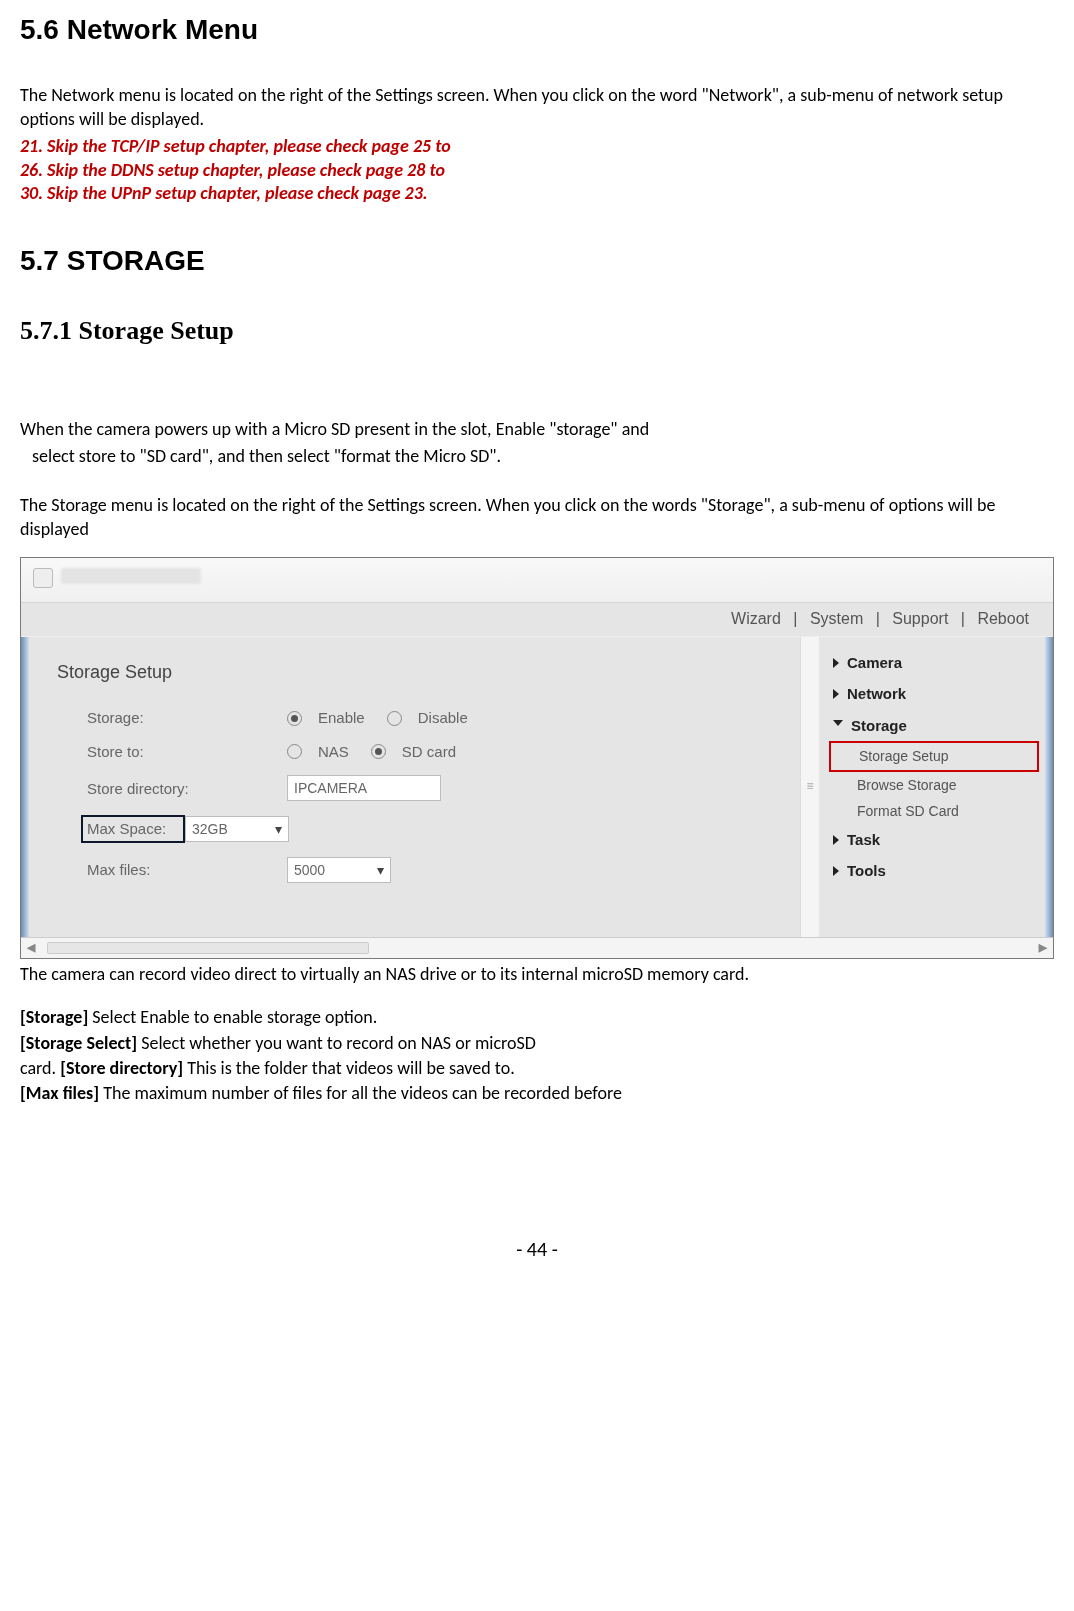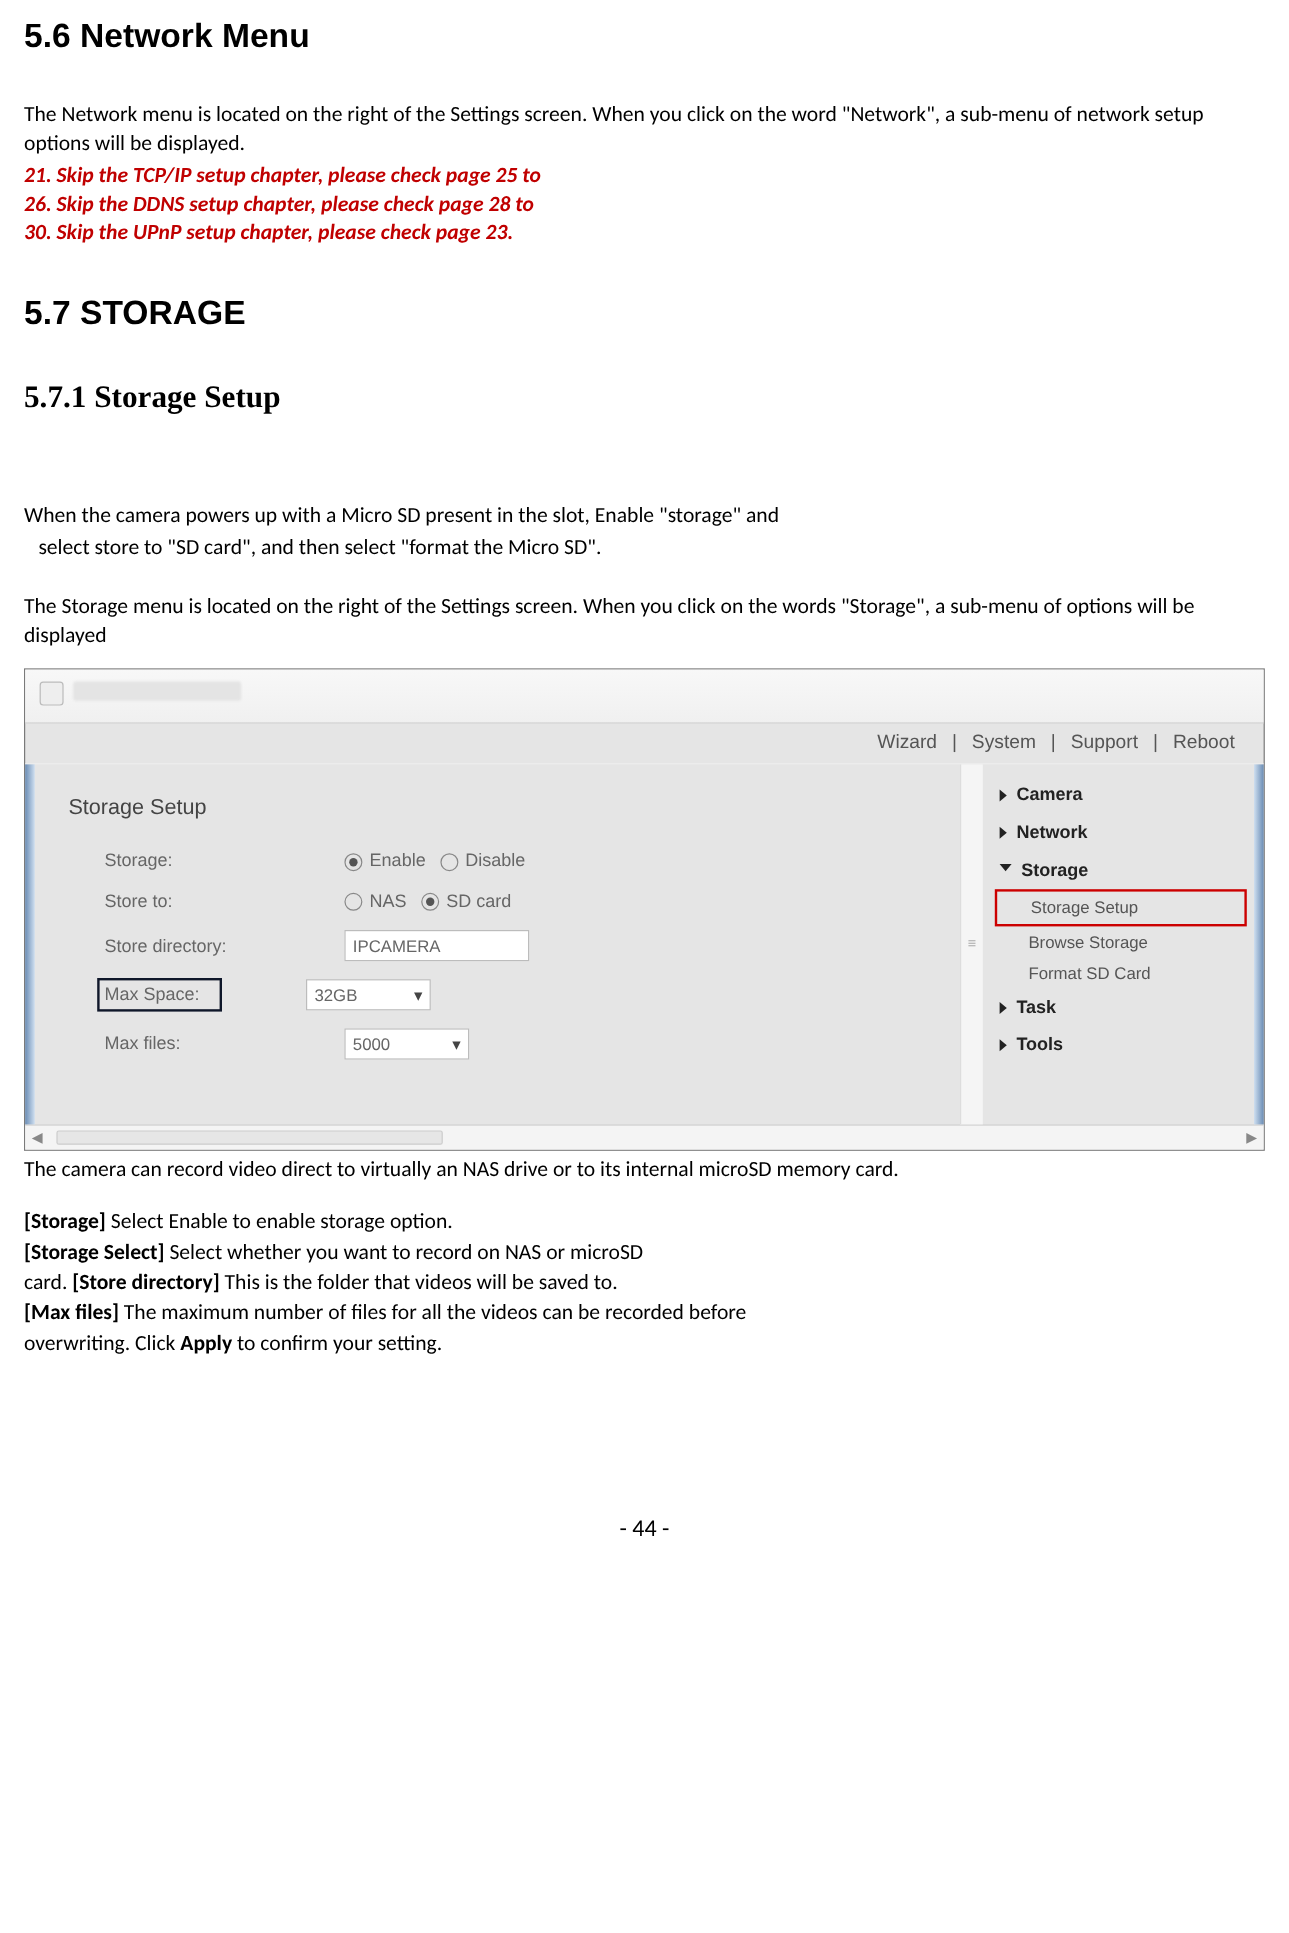--- a/index.html
+++ b/index.html
@@ -113,21 +113,21 @@
     color: #666;
   }
   .form-row .lbl { width: 200px; padding-left: 30px; }
   .form-row .lbl.boxed {
     border: 2px solid #0f172a;
     padding: 2px 6px 2px 4px;
     margin-left: 24px;
     width: auto;
     min-width: 90px;
   }
-  .form-row .ctrl { display: flex; align-items: center; gap: 6px; }
+  .form-row .ctrl { display: flex; align-items: center; gap: 16px; }
   .radio { width: 13px; height: 13px; border: 1px solid #888; border-radius: 50%; display: inline-flex; align-items: center; justify-content: center; }
   .radio.sel::after { content:""; width:7px; height:7px; background:#555; border-radius:50%; }
   .txtfield {
     border: 1px solid #bcbcbc;
     padding: 3px 6px;
     width: 140px;
     background: #fff;
     font-size: 14px;
   }
   .selfield {
@@ -244,21 +244,21 @@
 
       <div class="form-row">
         <div class="lbl">Store directory:</div>
         <div class="ctrl">
           <div class="txtfield">IPCAMERA</div>
         </div>
       </div>
 
       <div class="form-row">
         <div class="lbl boxed">Max Space:</div>
-        <div class="ctrl" style="margin-left:70px;align-items:center;">
+        <div class="ctrl" style="align-items:center;">
           <div class="selfield">32GB</div>
         </div>
       </div>
 
       <div class="form-row">
         <div class="lbl">Max files:</div>
         <div class="ctrl">
           <div class="selfield">5000</div>
         </div>
       </div>
@@ -302,16 +302,15 @@
   </div>
 </div>
 
 <p class="para" style="margin-top:4px;">The camera can record video direct to virtually an NAS drive or to its internal microSD memory card.</p>
 
 <div class="def-list">
   <p><b>[Storage] </b><span>Select Enable to enable storage option.</span></p>
   <p><b>[Storage Select] </b><span>Select whether you want to record on NAS or microSD</span></p>
   <p><span>card. </span><b>[Store directory] </b><span>This is the folder that videos will be saved to.</span></p>
   <p><b>[Max files] </b><span>The maximum number of files for all the videos can be recorded before</span></p>
-  <p><span>overwriting. Click </span><b>Apply</b><span> to confirm your setting.</span></p>
 </div>
 
 <div class="pagefoot">- 44 -</div>
 
 </body></html>

